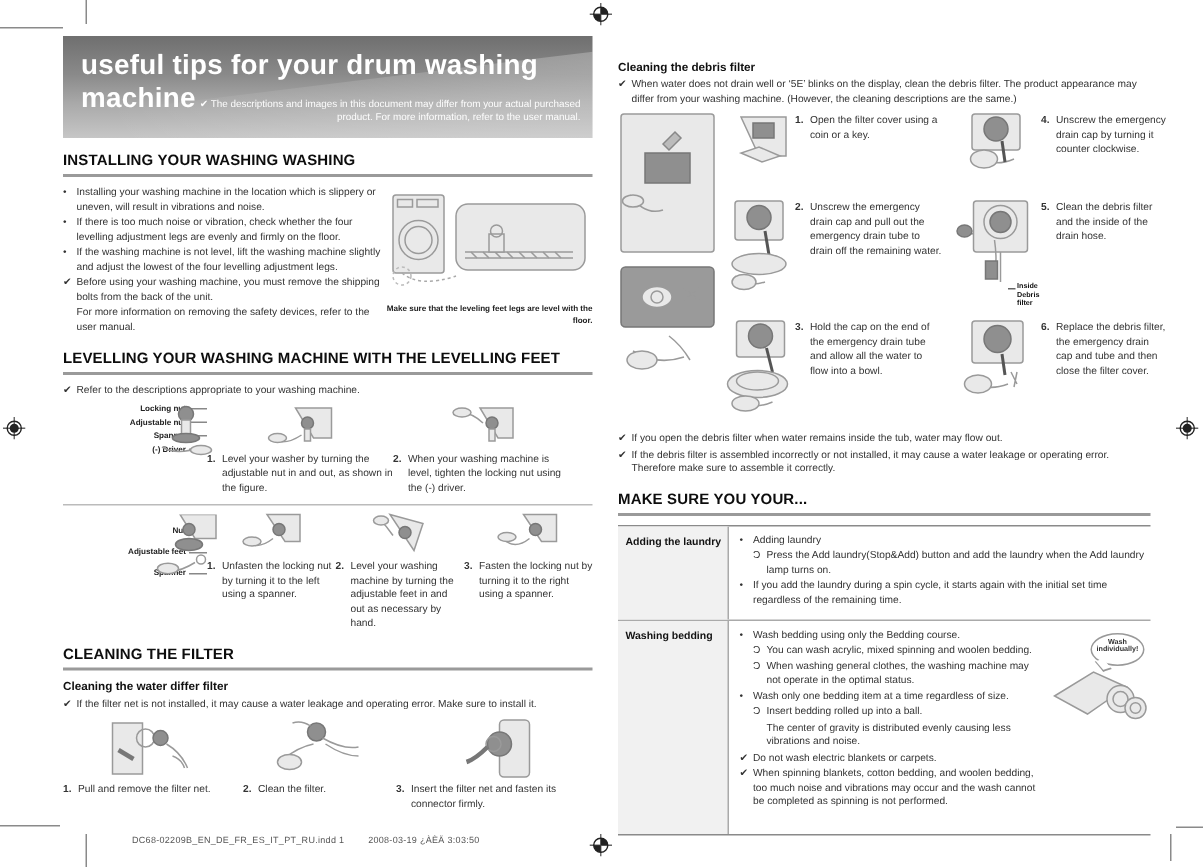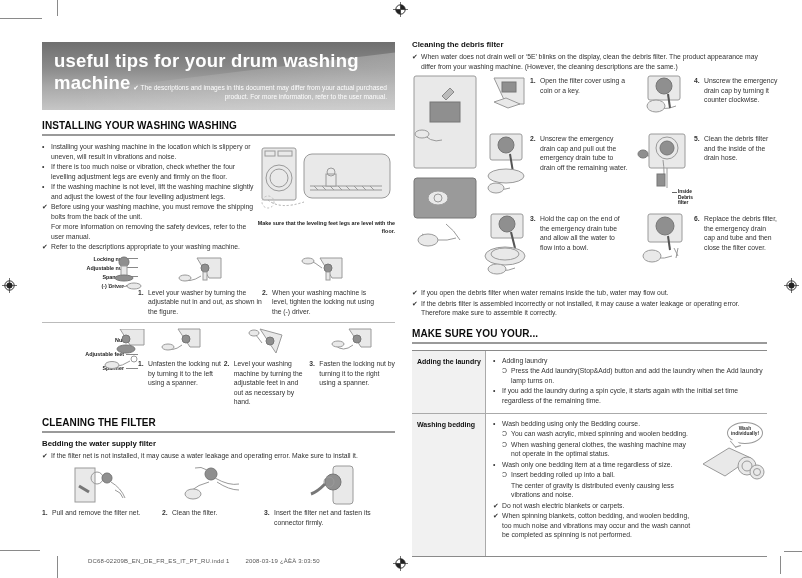--- a/index.html
+++ b/index.html
@@ -2,21 +2,21 @@
 <html><head>
 <meta charset="utf-8">
 <style>
   html,body{margin:0;padding:0;background:#fff;}
   .page{position:relative;width:802px;height:578px;background:#ffffff;overflow:hidden;
         font-family:"Liberation Sans","DejaVu Sans",sans-serif;color:#333;}
   
   .cropline{position:absolute;background:#8a8a8a;}
   .regmark{position:absolute;width:15px;height:15px;}
   
-  .col-left{position:absolute;left:42px;top:42px;width:353px;}
+  .col-left{position:absolute;left:42px;top:24px;width:353px;}
   .col-right{position:absolute;left:412px;top:40px;width:355px;}
   
   .banner{position:relative;height:68px;background:linear-gradient(180deg,#6f6f6f 0%,#8a8a8a 38%,#a9a9a9 66%,#c6c6c6 100%);overflow:hidden;}
   .banner::after{content:"";position:absolute;right:-60px;top:30px;width:430px;height:130px;
         background:radial-gradient(ellipse at top right,rgba(255,255,255,0.30),rgba(255,255,255,0) 62%);transform:rotate(-7deg);}
   .banner-title{position:relative;z-index:2;color:#fff;font-weight:bold;font-size:18.5px;padding:8px 0 0 12px;letter-spacing:.2px;}
   .banner-note{position:absolute;z-index:2;right:8px;bottom:8px;width:274px;color:#fdfdfd;font-size:6.6px;text-align:right;line-height:1.45;}
   
   .h1{font-size:10px;font-weight:bold;color:#0d0d0d;border-bottom:2px solid #9a9a9a;padding-bottom:3px;margin:10px 0 6px 0;letter-spacing:.1px;}
   .h2{font-size:7.8px;font-weight:bold;color:#111;margin:4px 0 3px 0;}
@@ -156,20 +156,21 @@
           <path d="M58 44 l4 4 M66 44 l4 4 M74 44 l4 4 M82 44 l4 4 M90 44 l4 4 M98 44 l4 4 M106 44 l4 4 M114 44 l4 4" class="ln"></path>
           <rect x="70" y="32" width="10" height="12" class="fl"></rect>
           <circle cx="75" cy="30" r="4" class="ln"></circle>
           <path d="M12 58 q12 10 36 2" stroke="#aaa" fill="none" stroke-dasharray="2 2"></path>
           <circle cx="12" cy="60" r="6" stroke="#bbb" fill="none" stroke-dasharray="2 2"></circle>
         </svg>
         <div class="fig-caption">Make sure that the leveling feet legs are level with the floor.</div>
       </div>
     </div>
 
+    <div class="h1">LEVELLING YOUR WASHING MACHINE WITH THE LEVELLING FEET</div>
     <div class="li">
         <span class="mk">✔</span>
         <span class="tx">Refer to the descriptions appropriate to your washing machine.</span>
       </div>
 
     <div class="lev-row bordered">
       <div class="lev-labels">
         <div class="lab-row">
             <span>Locking nut</span>
             <span class="lab-line"></span>
@@ -277,21 +278,21 @@
             <ellipse cx="7" cy="17" rx="6" ry="3" class="fl"></ellipse>
           </svg>
         <div class="stepline">
             <span class="num">3.</span>
             <span class="tx">Fasten the locking nut by turning it to the right using a spanner.</span>
           </div>
       </div>
     </div>
 
     <div class="h1">CLEANING THE FILTER</div>
-    <div class="h2">Bedding the water supply filter</div>
+    <div class="h2">Cleaning the water differ filter</div>
     <div class="li">
         <span class="mk">✔</span>
         <span class="tx">If the filter net is not installed, it may cause a water leakage and operating error. Make sure to install it.</span>
       </div>
 
     <div class="cf-row">
       <div class="cf-step" style="width:120px;">
         <svg class="img" width="62" height="42" viewBox="0 0 62 42">
             <rect x="4" y="4" width="20" height="34" class="fl"></rect>
             <circle cx="26" cy="14" r="6" class="ln"></circle>

